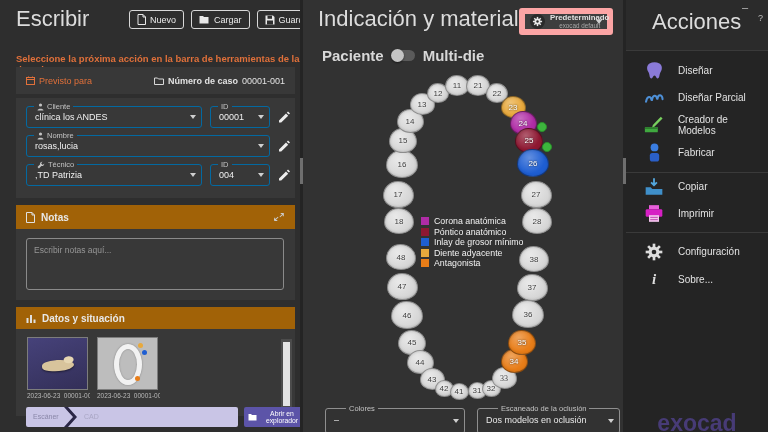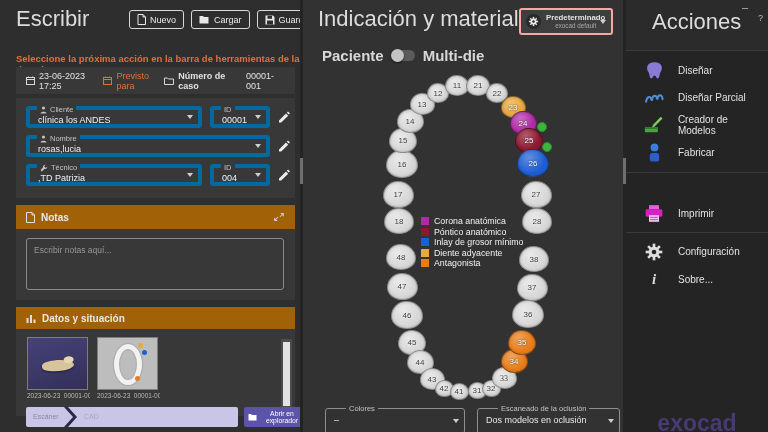--- a/index.html
+++ b/index.html
@@ -16,21 +16,21 @@
     font-size:9px; cursor:pointer; white-space:nowrap; }
   #instruction { position:absolute; left:16px; top:53px; font-size:9.5px; font-weight:bold; color:#e0703a; }
 
   .card { position:absolute; left:16px; width:279px; background:#383838; }
   #case-bar { top:67px; height:27px; display:flex; align-items:center; justify-content:space-between; padding:0 10px; }
   .case-group { display:flex; align-items:center; gap:4px; font-size:9px; color:#e2e2e2; }
   .case-group.orange { color:#e0703a; }
   .case-group b { font-size:9px; }
 
   #form-card { top:98px; height:100px; }
-  .field { position:absolute; height:22px; border:4px solid #0369a1; border-radius:3px; cursor:pointer; }
+  .field { position:absolute; height:22px; border:1px solid #0369a1; border-radius:3px; cursor:pointer; }
   .field .flabel { position:absolute; top:-5px; left:7px; background:#383838; padding:0 3px;
     font-size:7.5px; color:#c3c3c3; display:flex; align-items:center; gap:3px; line-height:9px; }
   .field .fvalue { display:block; font-size:9px; color:#f0f0f0; line-height:20px; padding:0 14px 0 8px;
     overflow:hidden; white-space:nowrap; }
   .caret { position:absolute; right:5px; top:50%; margin-top:-2px; width:0; height:0;
     border-left:3.5px solid transparent; border-right:3.5px solid transparent; border-top:4px solid #cfcfcf; }
   .pencil-btn { position:absolute; left:261px; width:16px; height:16px; background:none; border:none; cursor:pointer; }
 
   .sec-head { position:absolute; left:0; top:0; width:100%; height:24px; background:#a16207;
     display:flex; align-items:center; gap:6px; padding:0 10px; font-size:10px; font-weight:bold; color:#e8e8e8; }
@@ -67,21 +67,21 @@
 
   
   .vdiv { position:absolute; top:0; width:3px; height:432px; background:#242424; cursor:col-resize; }
   .vdiv .grip { position:absolute; left:0; top:158px; width:3px; height:26px; background:#6f6f6f; }
   #vdiv1 { left:300px; } #vdiv2 { left:623px; }
 
   
   #middle { left:303px; width:320px; background:#323232; }
   #middle .panel-title { left:15px; }
   #preset-btn { position:absolute; right:10px; top:8px; width:94px; height:27px; background:#3e3e3e;
-    border:2px solid #fca5a5; border-radius:3px; display:flex; align-items:center; gap:5px; padding:0 12px 0 5px; cursor:pointer; }
+    border:6px solid #fca5a5; border-radius:3px; display:flex; align-items:center; gap:5px; padding:0 12px 0 5px; cursor:pointer; }
   #preset-btn .gear-circle { width:15px; height:15px; border-radius:50%; background:#2a2a2a; color:#e8e8e8;
     display:flex; align-items:center; justify-content:center; flex:0 0 15px; }
   #preset-btn .l1 { font-size:7.8px; font-weight:bold; color:#e2e2e2; line-height:9px; }
   #preset-btn .l2 { font-size:6.3px; color:#a8a8a8; line-height:8px; }
   #toggle-row { position:absolute; left:19px; top:47px; display:flex; align-items:center; gap:8px; }
   #toggle-row .tlabel { font-size:15px; font-weight:bold; color:#d8d8d8; }
   #patient-toggle { width:23px; height:11px; background:#5b5b5b; border-radius:6px; position:relative; cursor:pointer; }
   #patient-toggle .knob { position:absolute; left:-1px; top:-1px; width:13px; height:13px; border-radius:50%;
     background:#c4c4c4; box-shadow:0 1px 2px rgba(0,0,0,.5); }
 
@@ -163,31 +163,20 @@
             <rect x="0.8" y="3" width="6" height="7.5" fill="#2e2e2e" stroke="#e8e8e8"></rect>
           </svg>
         </span>
       <span>Duplicar</span>
     </button>
   </div>
 
   <div id="instruction">Seleccione la próxima acción en la barra de herramientas de la derecha</div>
 
   <div id="case-bar" class="card">
-    <div class="case-group">
-      <span>
-          <svg width="9" height="9" viewBox="0 0 9 9">
-            <rect x="0.5" y="1.5" width="8" height="7" fill="none" stroke="#d8d8d8"></rect>
-            <line x1="0.5" y1="3.5" x2="8.5" y2="3.5" stroke="#d8d8d8"></line>
-            <line x1="2.5" y1="0.5" x2="2.5" y2="2" stroke="#d8d8d8"></line>
-            <line x1="6.5" y1="0.5" x2="6.5" y2="2" stroke="#d8d8d8"></line>
-          </svg>
-        </span>
-      <span>23-06-2023 17:25</span>
-    </div>
     <div class="case-group orange">
       <span>
           <svg width="9" height="9" viewBox="0 0 9 9">
             <rect x="0.5" y="1.5" width="8" height="7" fill="none" stroke="#e0703a"></rect>
             <line x1="0.5" y1="3.5" x2="8.5" y2="3.5" stroke="#e0703a"></line>
             <line x1="2.5" y1="0.5" x2="2.5" y2="2" stroke="#e0703a"></line>
             <line x1="6.5" y1="0.5" x2="6.5" y2="2" stroke="#e0703a"></line>
           </svg>
         </span>
       <span>Previsto para</span>
@@ -490,20 +479,29 @@
       <svg width="17" height="21" viewBox="0 0 20 24">
           <circle cx="10" cy="6" r="4.6" fill="#3a7de0"></circle>
           <rect x="4.5" y="12.5" width="11" height="10" rx="3" fill="#2a5fc8"></rect>
         </svg>
     </span>
     <span class="albl">Fabricar</span>
   </div>
 
   <div class="hdiv" style="top:172px;"></div>
 
+  <div class="action-item" style="top:173px;">
+    <span class="aicon">
+      <svg width="20" height="19" viewBox="0 0 24 22">
+          <path d="M12 1 V9 M8.5 6 L12 9.5 L15.5 6" fill="none" stroke="#53a7dd" stroke-width="2.2"></path>
+          <path d="M2 12 H8 L10 14 H22 V21 H2 Z" fill="#3f8fc9"></path>
+        </svg>
+    </span>
+    <span class="albl">Copiar</span>
+  </div>
   <div class="action-item" style="top:200px;">
     <span class="aicon">
       <svg width="20" height="19" viewBox="0 0 24 22">
           <rect x="6" y="1" width="12" height="5" fill="#e75fd9"></rect>
           <rect x="2" y="6" width="20" height="9" rx="1.5" fill="#d61fc4"></rect>
           <rect x="6" y="13" width="12" height="8" fill="#f2c4ec"></rect>
           <rect x="7.5" y="15" width="9" height="1.4" fill="#c85abc"></rect>
           <rect x="7.5" y="17.6" width="9" height="1.4" fill="#c85abc"></rect>
         </svg>
     </span>

